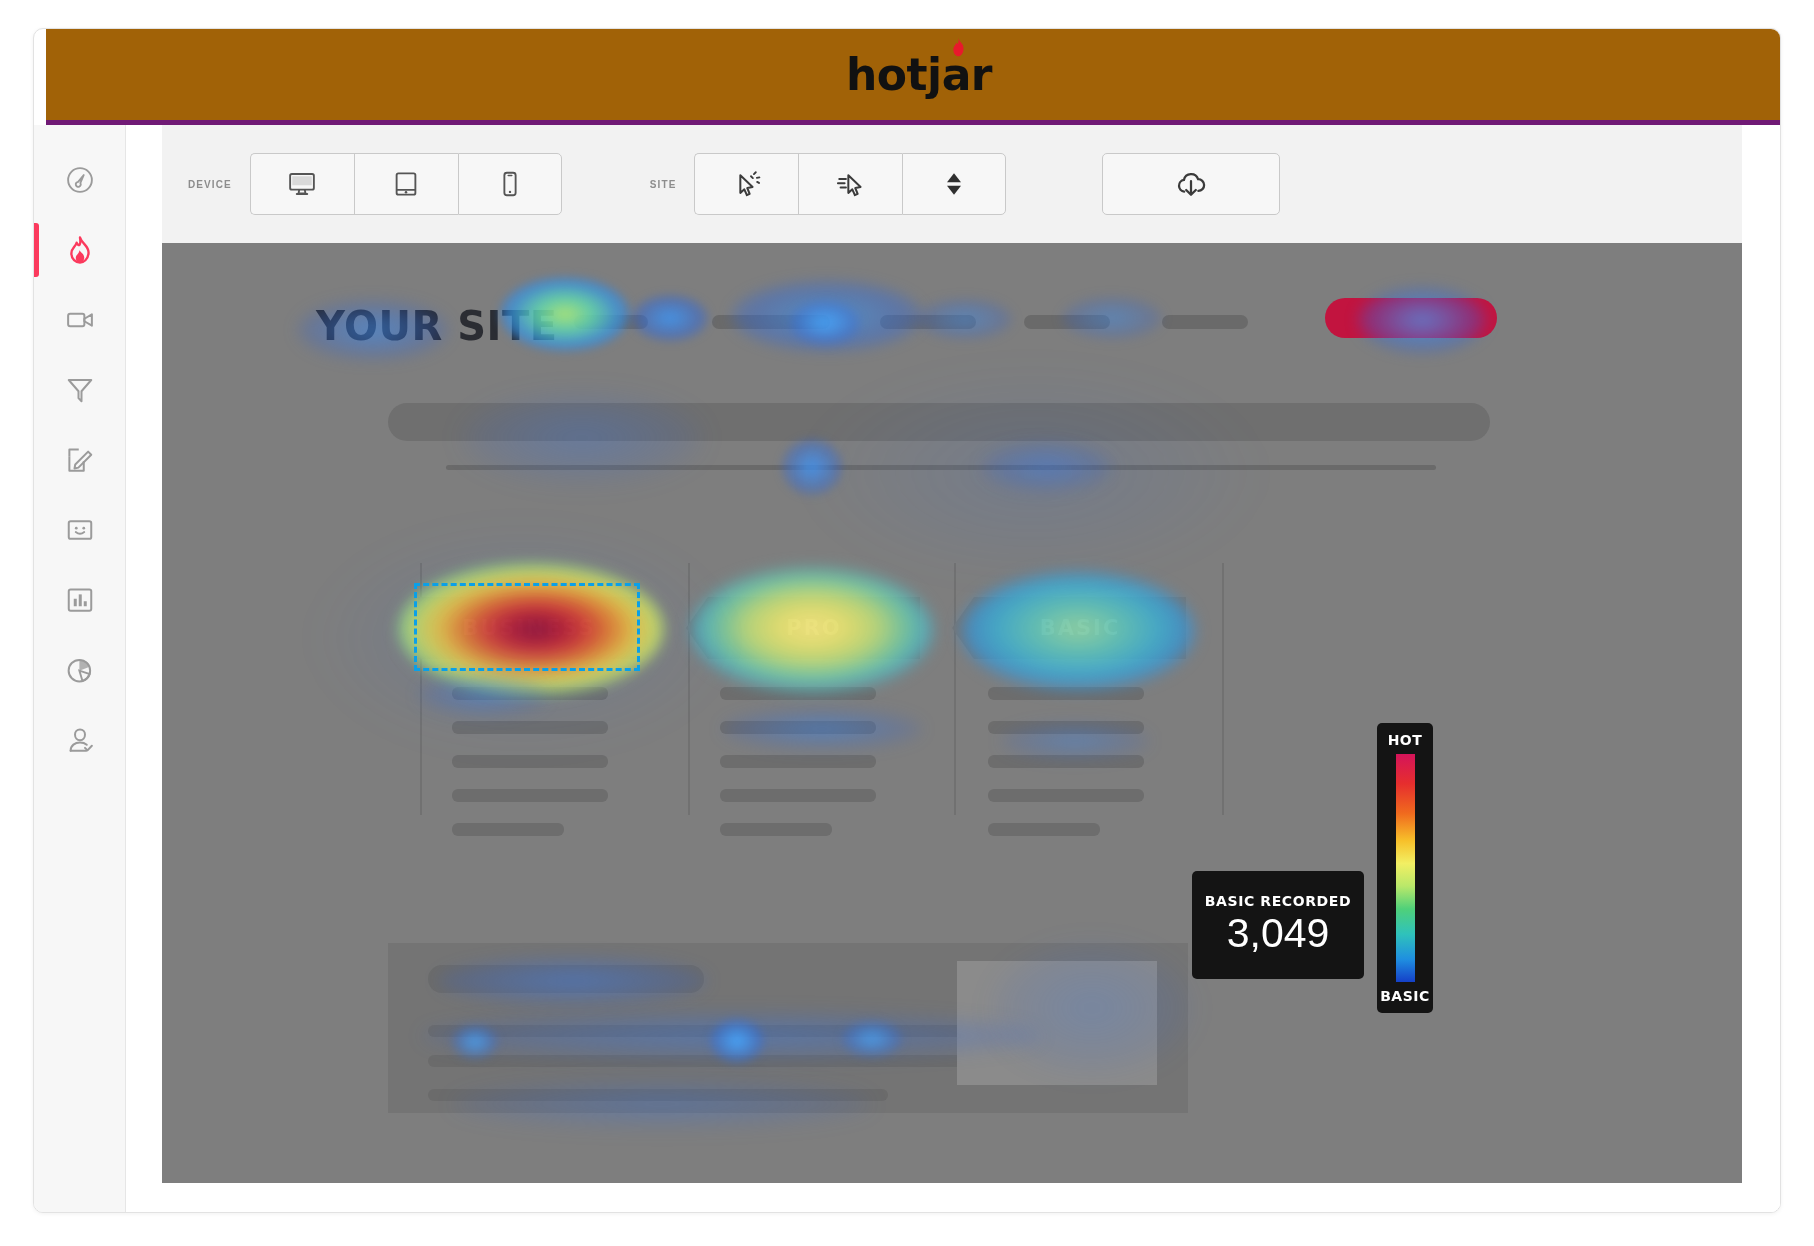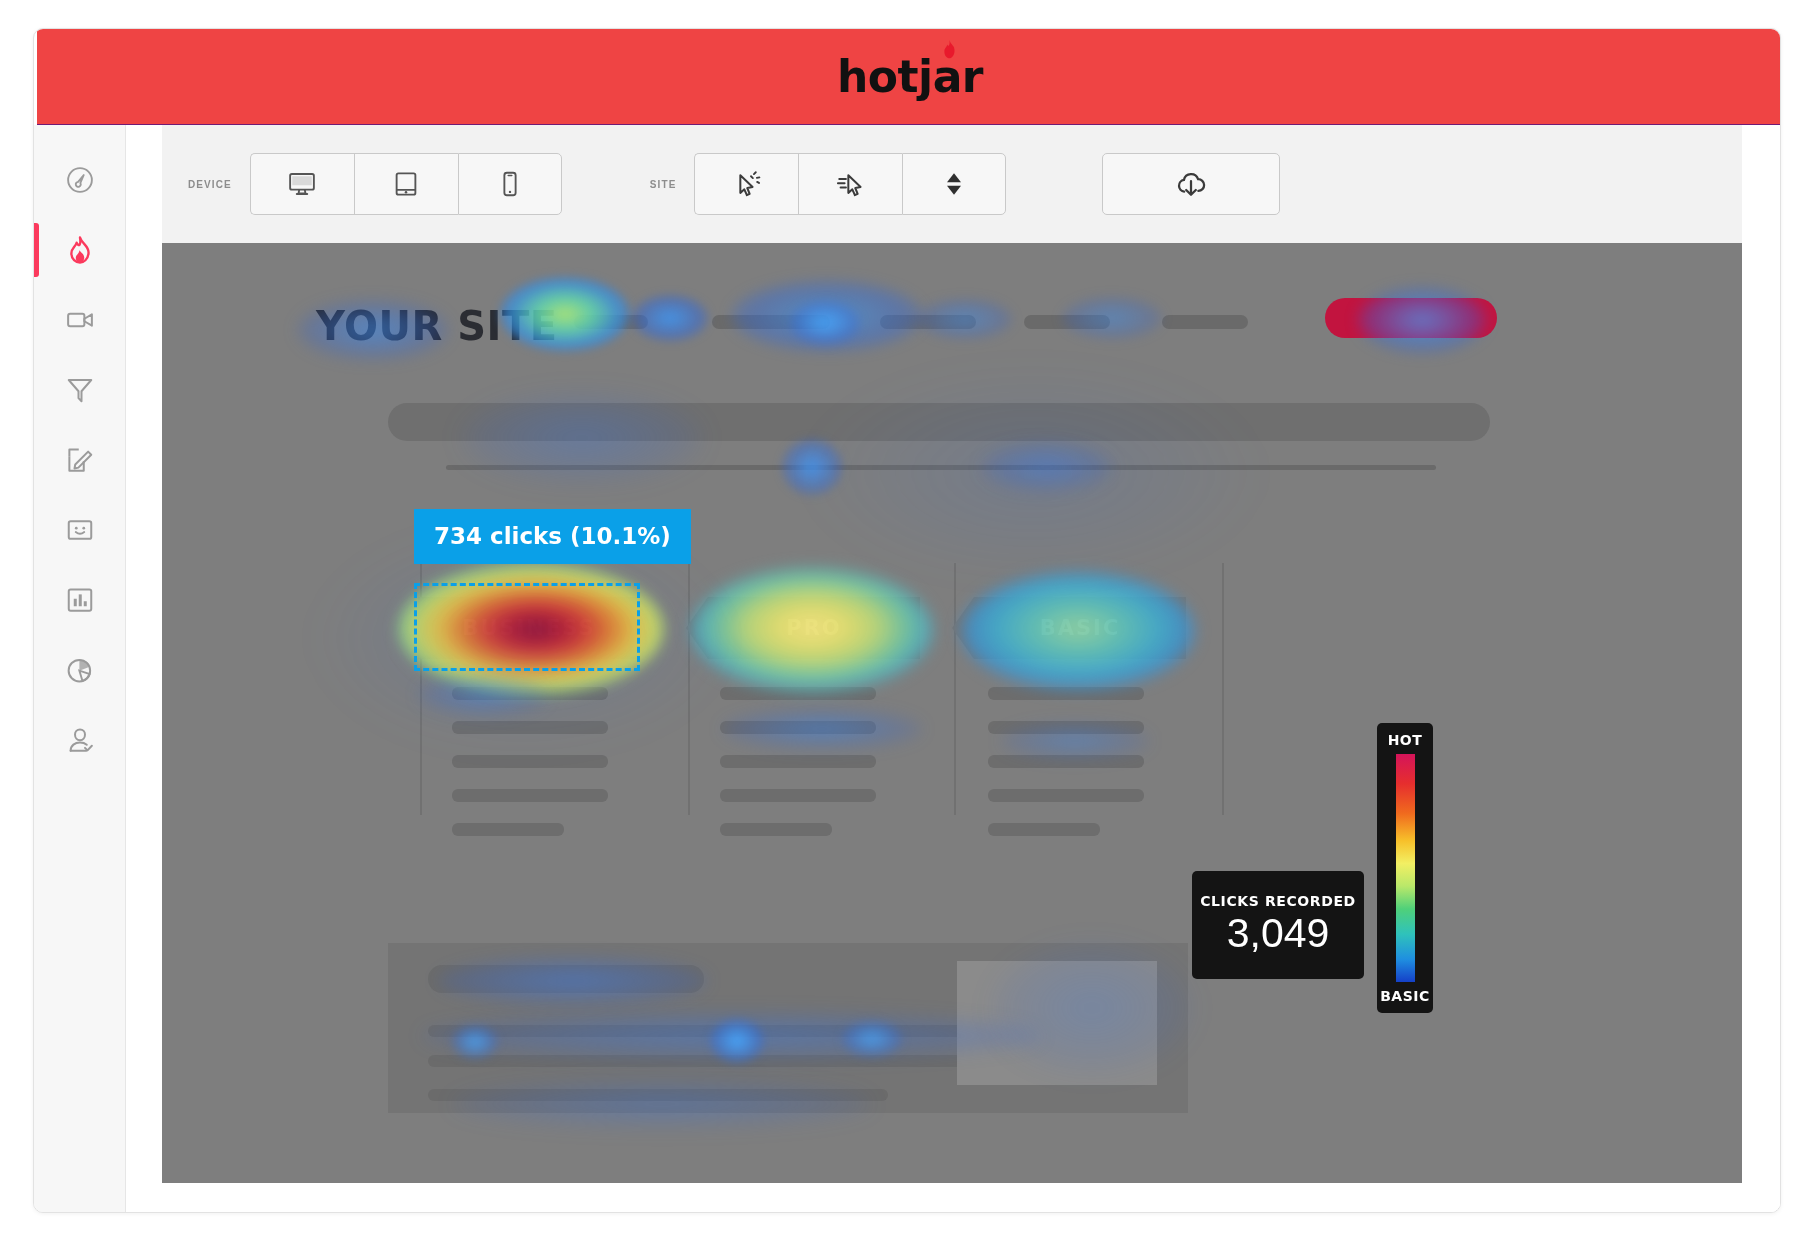--- a/index.html
+++ b/index.html
@@ -18,24 +18,24 @@
     width: 1748px; height: 1185px;
     background: #ffffff;
     border: 1px solid #e2e2e2;
     border-radius: 10px;
     overflow: hidden;
     box-shadow: 0 1px 4px rgba(0,0,0,0.06);
   }
 
   
   .topbar {
-    position: absolute; left: 3px; top: 0;
+    position: absolute; left: 12px; top: 0;
     width: 100%; height: 96px;
-    background: #ef4444;
-    border-bottom: 1px solid #701a75;
+    background: #a16207;
+    border-bottom: 5px solid #701a75;
     display: flex; align-items: center; justify-content: center;
   }
   .logo { position: relative; display: inline-block; }
   .logo-text {
     font-size: 44px; font-weight: 700; color: #111111;
     letter-spacing: -0.5px; line-height: 1;
     font-family: "DejaVu Sans", sans-serif;
   }
   .logo-flame {
     position: absolute;
@@ -500,24 +500,23 @@
         <div class="blob" style="left:548px; top:776px; width:54px; height:44px; background:radial-gradient(ellipse at center, rgba(70,165,250,.95) 0%, rgba(45,110,228,.4) 60%, rgba(40,90,220,0) 100%); filter: blur(4px);"></div>
         <div class="blob" style="left:290px; top:782px; width:46px; height:34px; background:radial-gradient(ellipse at center, rgba(70,165,250,.8) 0%, rgba(45,110,228,.3) 60%, rgba(40,90,220,0) 100%); filter: blur(5px);"></div>
         <div class="blob" style="left:680px; top:778px; width:60px; height:36px; background:radial-gradient(ellipse at center, rgba(70,165,250,.75) 0%, rgba(45,110,228,.3) 60%, rgba(40,90,220,0) 100%); filter: blur(5px);"></div>
         <div class="blob" style="left:290px; top:838px; width:420px; height:46px; background:radial-gradient(ellipse at center, rgba(52,118,232,.34) 0%, rgba(40,95,220,.12) 62%, rgba(40,90,220,0) 100%); filter: blur(10px);"></div>
         <div class="blob" style="left:830px; top:700px; width:200px; height:130px; background:radial-gradient(ellipse at center, rgba(55,120,232,.24) 0%, rgba(40,95,220,.08) 62%, rgba(40,90,220,0) 100%); filter: blur(12px);"></div>
 
         <div class="blob" style="left:150px; top:280px; width:420px; height:230px; background:radial-gradient(ellipse at center, rgba(50,110,225,.14) 0%, rgba(40,90,220,0) 72%); filter: blur(16px);"></div>
         <div class="blob" style="left:640px; top:120px; width:460px; height:220px; background:radial-gradient(ellipse at center, rgba(50,110,225,.12) 0%, rgba(40,90,220,0) 72%); filter: blur(16px);"></div>
 
         <div class="selection-box"></div>
-        <div class="tooltip">734 clicks (10.1%)</div>
 
         <div class="clicks-badge">
-          <span class="cb-label">CLICKS RECORDED</span>
+          <span class="cb-label">BASIC RECORDED</span>
           <span class="cb-value">3,049</span>
         </div>
 
         <div class="legend">
           <span class="legend-cap">HOT</span>
           <div class="legend-bar"></div>
           <span class="legend-cap">BASIC</span>
         </div>
       </div>
     </div>

